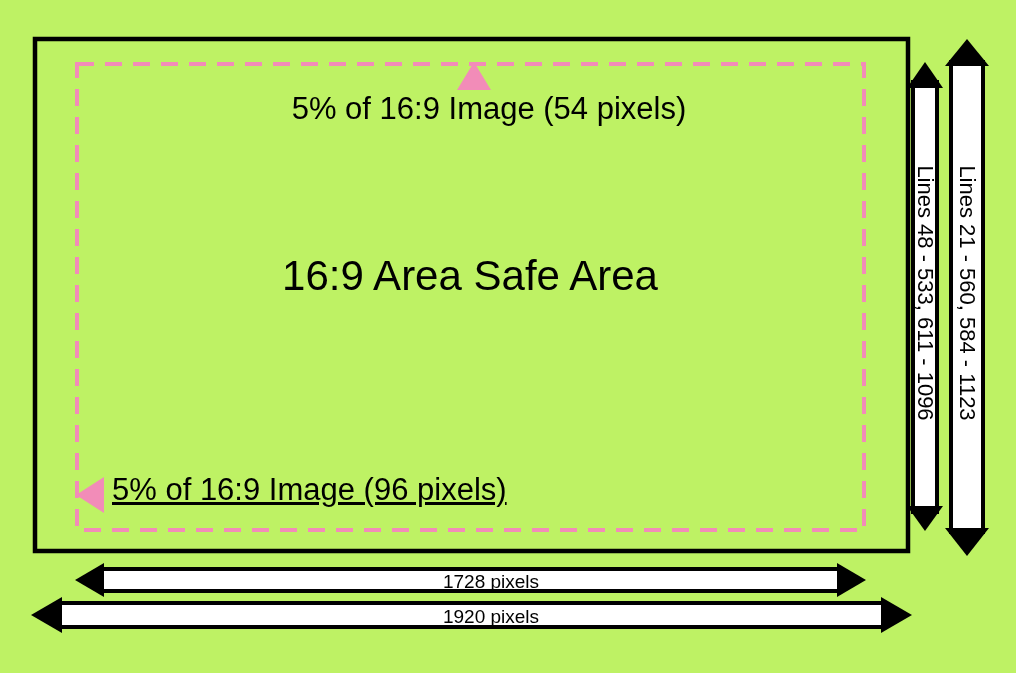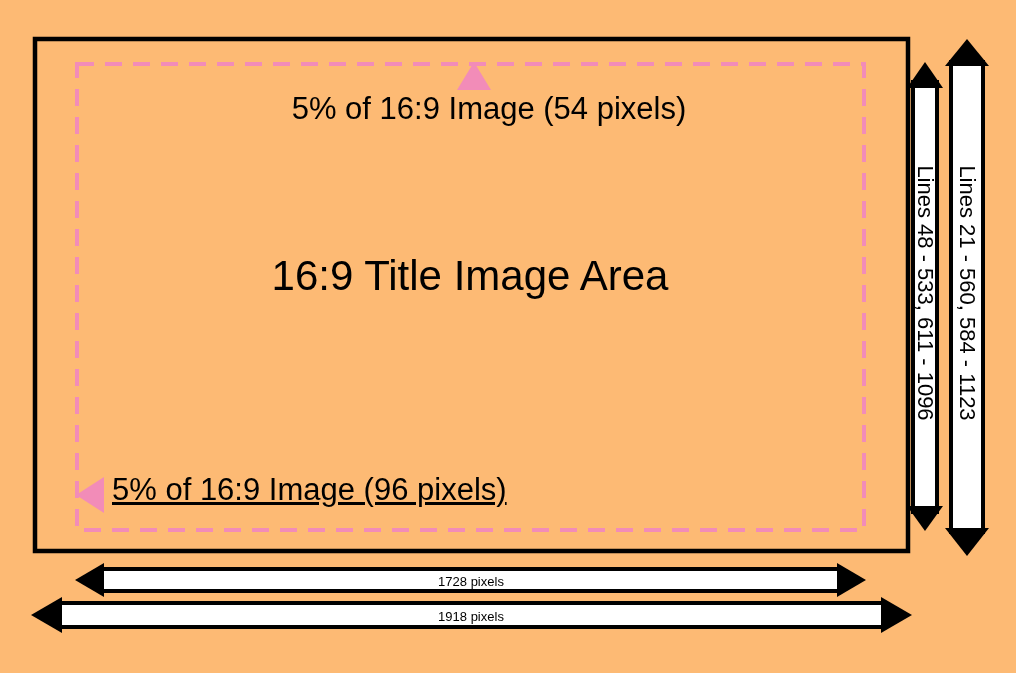--- a/index.html
+++ b/index.html
@@ -4,21 +4,21 @@
 <style>
   html, body {
     margin: 0;
     padding: 0;
     background: #ffffff;
   }
   .canvas {
     position: relative;
     width: 1016px;
     height: 673px;
-    background: #fdba74;
+    background: #bef264;
     font-family: "Liberation Sans", sans-serif;
     color: #000000;
     overflow: hidden;
   }
   .diagram-svg {
     position: absolute;
     left: 0;
     top: 0;
     width: 1016px;
     height: 673px;
@@ -39,23 +39,24 @@
     font-size: 42px;
     line-height: 1;
     transform: translate(-50%, -50%);
   }
   .v-arrow-label {
     font-size: 22px;
     line-height: 1;
     transform: translate(-50%, -50%) rotate(90deg);
   }
   .h-arrow-label {
-    font-size: 13px;
+    font-size: 19px;
     line-height: 1;
     transform: translate(-50%, -50%);
+    margin-left: 20px;
   }
 </style>
 </head>
 <body>
 
 <div class="canvas">
 
   <svg class="diagram-svg" viewBox="0 0 1016 673" xmlns="http://www.w3.org/2000/svg">
 
     <rect x="35" y="39" width="873" height="512" fill="none" stroke="#000000" stroke-width="4.5"></rect>
@@ -86,25 +87,25 @@
 
     <g>
       <rect x="58" y="603" width="827" height="24" fill="#ffffff" stroke="#000000" stroke-width="4"></rect>
       <polygon points="62,597 62,633 31,615" fill="#000000"></polygon>
       <polygon points="881,597 881,633 912,615" fill="#000000"></polygon>
     </g>
   </svg>
 
   <div class="label margin-label center-label" style="left:489px; top:108px;">5% of 16:9 Image (54 pixels)</div>
 
-  <div class="label title-label" style="left:470px; top:276px;">16:9 Title Image Area</div>
+  <div class="label title-label" style="left:470px; top:276px;">16:9 Area Safe Area</div>
 
   <div class="label margin-label" style="left:112px; top:474px;text-decoration:underline;">5% of 16:9 Image (96 pixels)</div>
 
   <div class="label v-arrow-label" style="left:925px; top:293px;">Lines 48 - 533, 611 - 1096</div>
 
   <div class="label v-arrow-label" style="left:967px; top:293px;">Lines 21 - 560, 584 - 1123</div>
 
   <div class="label h-arrow-label" style="left:471px; top:581px;">1728 pixels</div>
 
-  <div class="label h-arrow-label" style="left:471px; top:616px;">1918 pixels</div>
+  <div class="label h-arrow-label" style="left:471px; top:616px;">1920 pixels</div>
 
 </div>
 
 </body></html>

